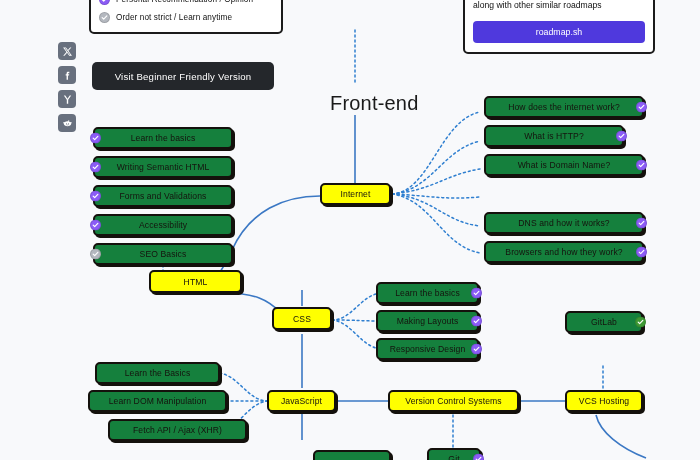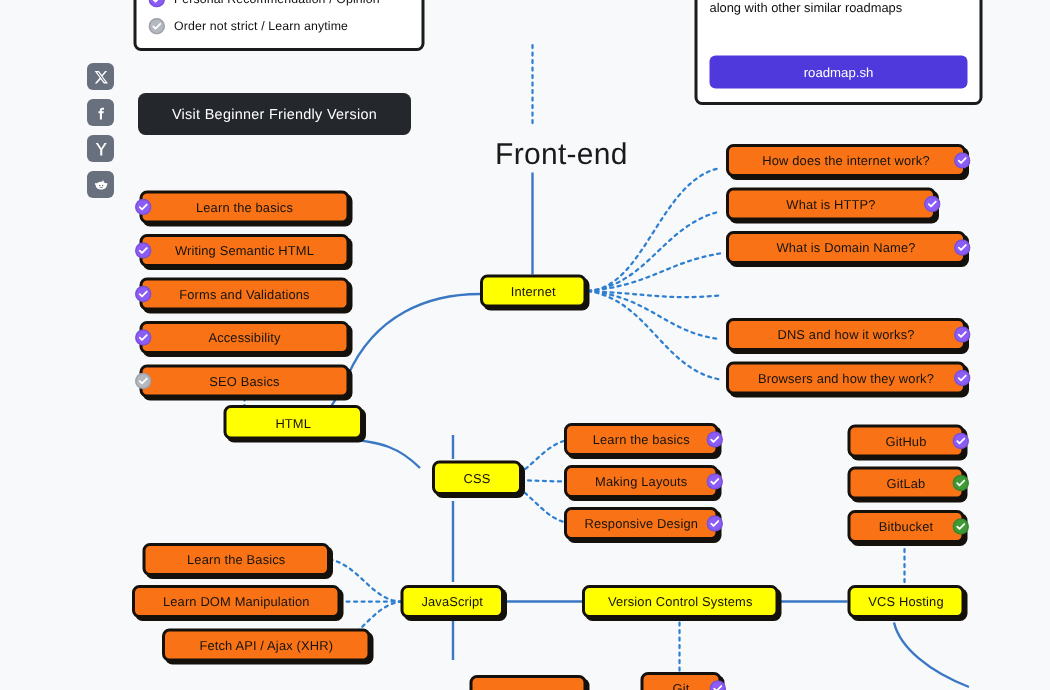--- a/index.html
+++ b/index.html
@@ -49,34 +49,34 @@
   }
 
   
   .info-card {
     position: absolute; left: 463px; top: -24px; width: 192px;
     background: #fff; border: 2px solid #1b1b1b; border-radius: 5px;
     padding: 8px 8px 9px 8px;
   }
   .info-text { font-size: 8.6px; color: #111; line-height: 1.55; }
   .info-btn {
-    margin-top: 24px; height: 22px; background: #4f39dd; border-radius: 4px;
+    margin-top: 8px; height: 22px; background: #4f39dd; border-radius: 4px;
     color: #fff; font-size: 8.8px; display: flex; align-items: center; justify-content: center;
   }
 
   
   .node {
     position: absolute; display: flex; align-items: center; justify-content: center;
     border: 2px solid #14110c; border-radius: 5px;
     font-size: 8.6px; color: #15130e; letter-spacing: .1px;
     box-shadow: 2px 2px 0 #14110c;
     text-align: center; padding: 0 12px; white-space: nowrap;
   }
   .node.primary  { background: #ffff00; font-weight: normal; }
-  .node.child    { background: #f97316; }
+  .node.child    { background: #15803d; }
   .node.title {
     position: absolute; border: none; box-shadow: none; background: transparent;
     font-size: 20px; color: #1a1a1a; letter-spacing: .2px;
   }
   .node .nb { position: absolute; top: 50%; transform: translateY(-50%); }
   .node .nb.left  { left: -5px; }
   .node .nb.right { right: -5px; }
 </style>
 </head>
 <body>
@@ -195,21 +195,21 @@
   <div class="node title" style="left:318px; top:92px;">Front-end</div>
 
   <div class="node primary" style="left:320px; top:183px; width:71px; height:22px;">
     <span>Internet</span>
   </div>
 
   <div class="node primary" style="left:117px; top:270px; width:93px; height:23px;margin-left:32px;">
     <span>HTML</span>
   </div>
 
-  <div class="node primary" style="left:288px; top:307px; width:60px; height:23px;">
+  <div class="node primary" style="left:272px; top:307px; width:60px; height:23px;">
     <span>CSS</span>
   </div>
 
   <div class="node primary" style="left:267px; top:390px; width:69px; height:22px;">
     <span>JavaScript</span>
   </div>
 
   <div class="node primary" style="left:388px; top:390px; width:131px; height:22px;">
     <span>Version Control Systems</span>
   </div>
@@ -328,44 +328,28 @@
   <div class="node child" style="left:95px; top:362px; width:125px; height:22px;">
     <span>Learn the Basics</span>
   </div>
   <div class="node child" style="left:88px; top:390px; width:139px; height:22px;">
     <span>Learn DOM Manipulation</span>
   </div>
   <div class="node child" style="left:88px; top:419px; width:139px; height:22px;margin-left:20px;">
     <span>Fetch API / Ajax (XHR)</span>
   </div>
 
-  <div class="node child" style="left:565px; top:283px; width:78px; height:22px;">
-    <span>GitHub</span>
-    <span class="nb right badge purple">
-        <svg viewBox="0 0 12 12">
-          <path d="M2 6.2 L4.6 8.8 L10 3.2" stroke="#fff" stroke-width="2" fill="none" stroke-linecap="round" stroke-linejoin="round"></path>
-        </svg>
-      </span>
-  </div>
   <div class="node child" style="left:565px; top:311px; width:78px; height:22px;">
     <span>GitLab</span>
     <span class="nb right badge green">
         <svg viewBox="0 0 12 12">
           <path d="M2 6.2 L4.6 8.8 L10 3.2" stroke="#fff" stroke-width="2" fill="none" stroke-linecap="round" stroke-linejoin="round"></path>
         </svg>
       </span>
   </div>
-  <div class="node child" style="left:565px; top:340px; width:78px; height:22px;">
-    <span>Bitbucket</span>
-    <span class="nb right badge green">
-        <svg viewBox="0 0 12 12">
-          <path d="M2 6.2 L4.6 8.8 L10 3.2" stroke="#fff" stroke-width="2" fill="none" stroke-linecap="round" stroke-linejoin="round"></path>
-        </svg>
-      </span>
-  </div>
 
   <div class="node child" style="left:427px; top:448px; width:54px; height:22px;">
     <span>Git</span>
     <span class="nb right badge purple">
         <svg viewBox="0 0 12 12">
           <path d="M2 6.2 L4.6 8.8 L10 3.2" stroke="#fff" stroke-width="2" fill="none" stroke-linecap="round" stroke-linejoin="round"></path>
         </svg>
       </span>
   </div>
 

